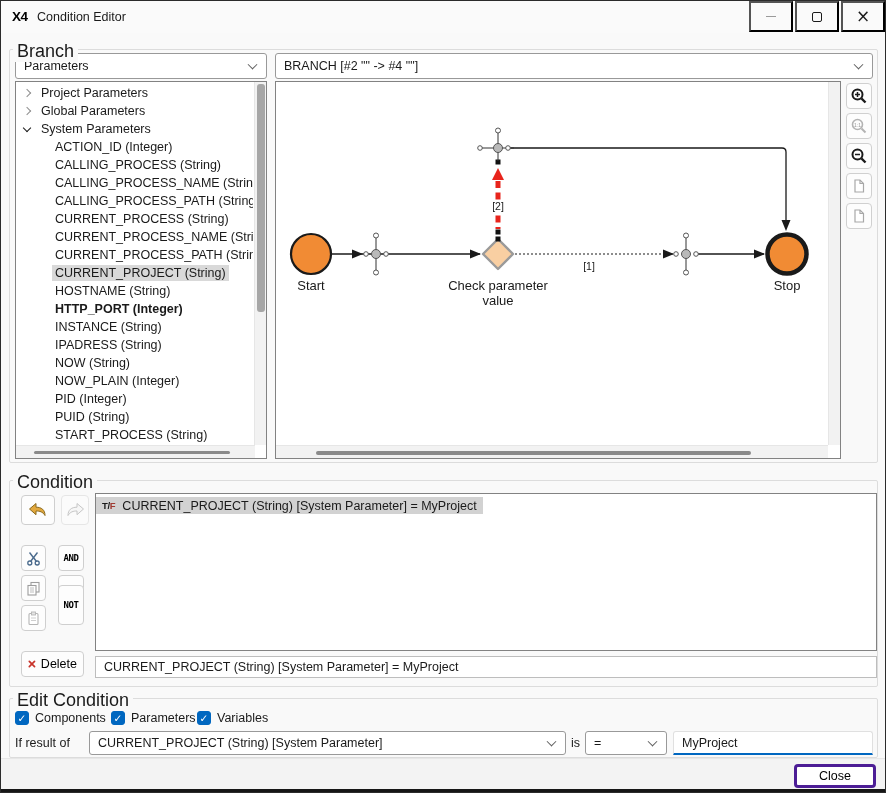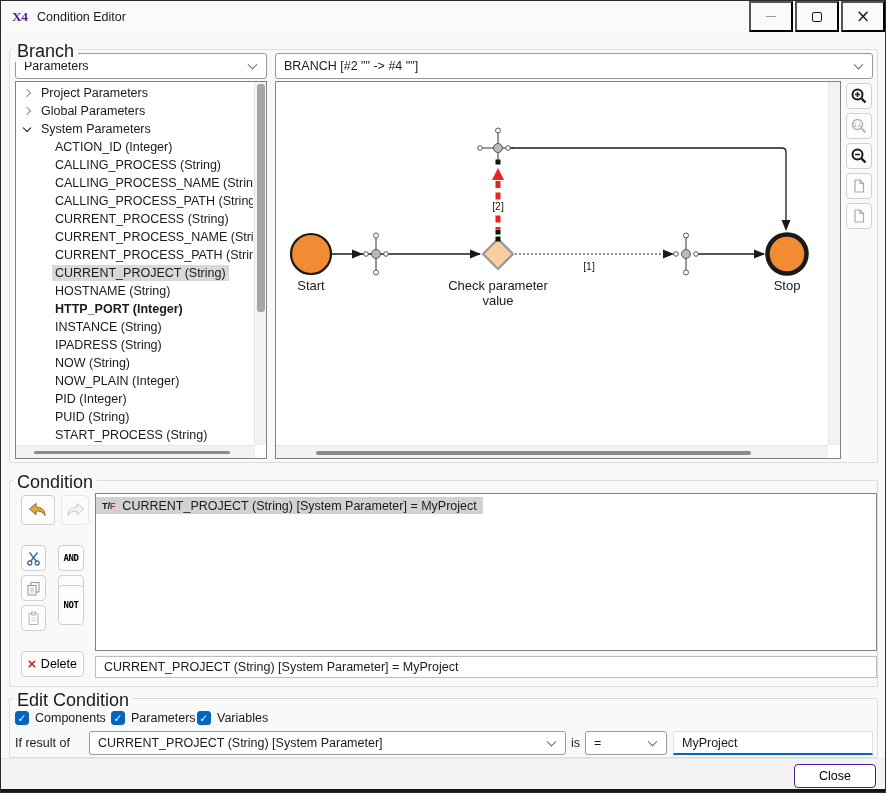--- a/index.html
+++ b/index.html
@@ -52,31 +52,31 @@
   .cond-row.sel{background:#d2d2d2;}
   .tf-badge{font-size:9.5px;font-weight:bold;margin-right:7px;letter-spacing:-0.3px;}
   .tf-badge .f-red{color:#a03b32;}
   .cond-preview{position:absolute;left:94px;top:655px;width:782px;height:22px;background:#fff;border:1px solid #bdbdbd;display:flex;align-items:center;padding:0 8px;font-size:12.5px;}
   
   .cb{position:absolute;top:710px;display:flex;align-items:center;gap:6px;font-size:12.5px;}
   .cb .box{width:14px;height:14px;background:#0067C0;border:1px solid #0067C0;border-radius:3px;color:#fff;font-size:10.5px;line-height:13px;text-align:center;}
   .static-label{position:absolute;font-size:12.5px;white-space:nowrap;}
   
   .footer{position:absolute;left:0;top:757px;width:100%;height:31px;background:#f3f3f3;border-top:1px solid #e7e7e7;}
-  .close-btn{position:absolute;left:793px;top:763px;width:82px;height:24px;background:#fff;border:1px solid #4c1d95;border-radius:4px;font-size:12.5px;display:flex;align-items:center;justify-content:center;padding:0;}
+  .close-btn{position:absolute;left:793px;top:763px;width:82px;height:24px;background:#fff;border:3px solid #4c1d95;border-radius:4px;font-size:12.5px;display:flex;align-items:center;justify-content:center;padding:0;}
   .bottom-edge{position:absolute;left:0;top:788px;width:100%;height:5px;background:#161616;}
   svg text{font-family:"Liberation Sans","DejaVu Sans",sans-serif;}
 </style>
 </head>
 <body>
 
 <div class="window">
 
   <div class="titlebar">
-    <span class="logo" style="color:#4c1d95;font-family:Liberation Serif, serif;">X4</span>
+    <span class="logo" style="color:#000000;">X4</span>
     <span class="title-text">Condition Editor</span>
     <button class="tb-btn tb-min">
         <span class="glyph-min"></span>
       </button>
     <button class="tb-btn tb-max">
         <span class="glyph-max"></span>
       </button>
     <button class="tb-btn tb-close">
         <span class="glyph-close">×</span>
       </button>

